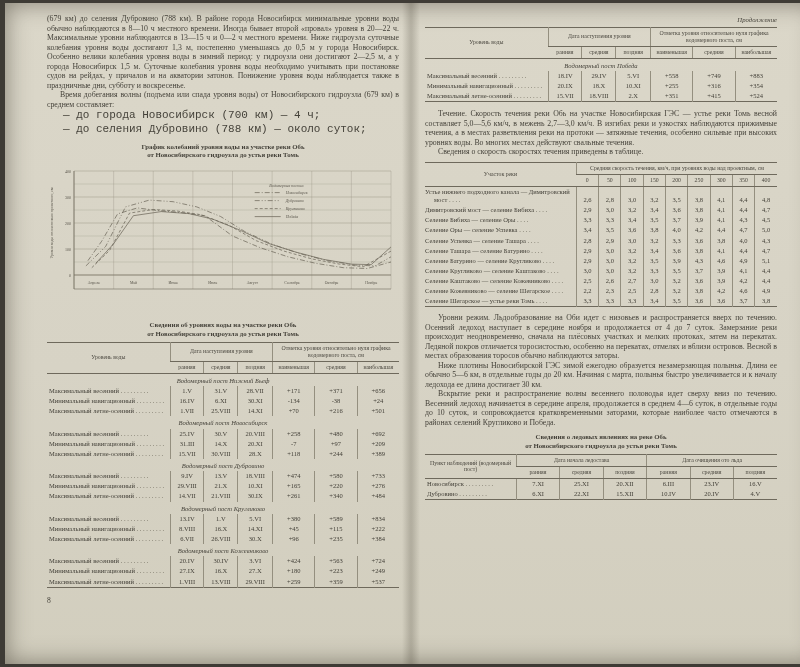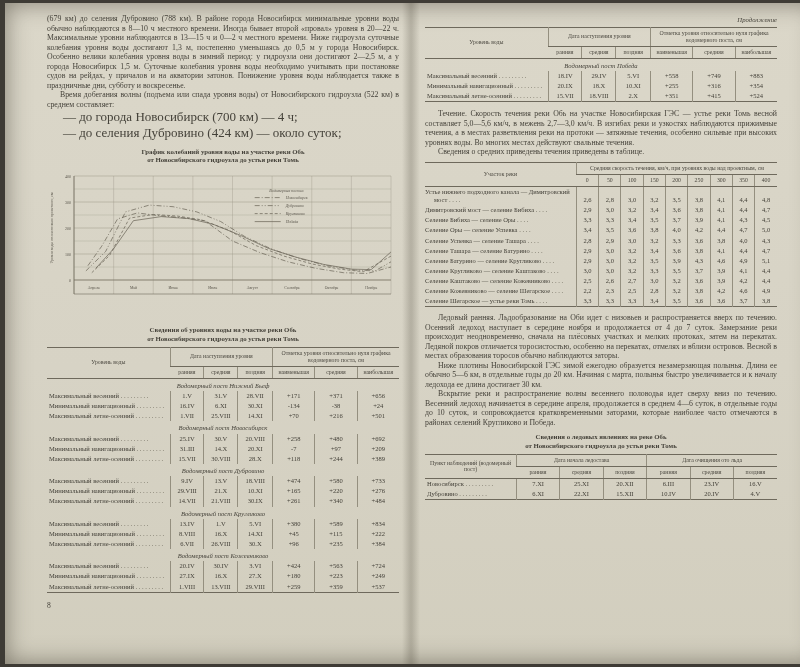--- a/index.html
+++ b/index.html
@@ -9,21 +9,21 @@
           background:linear-gradient(180deg,#dbd7c9 0%,#d7d3c5 55%,#d2cebe 100%);
           box-shadow:inset 0 0 24px rgba(55,50,38,.55);}
   .spine{position:absolute;left:397px;top:0;bottom:0;width:18px;
          background:linear-gradient(90deg,rgba(60,55,42,0) 0%,rgba(60,55,42,.22) 45%,rgba(60,55,42,.22) 55%,rgba(60,55,42,0) 100%);}
   .page{position:absolute;top:11px;overflow:hidden;}
   .page.left{left:42px;width:352px;height:645px;}
   .page.right{left:420px;width:352px;height:648px;}
 
   p.body{font-size:7.8px;line-height:1.22;text-align:justify;margin:0;}
   .indent{text-indent:13px;}
-  .list-item{font-size:13px;line-height:1.25;padding-left:16px;}
+  .list-item{font-size:11px;line-height:1.25;padding-left:16px;font-family:Liberation Mono, monospace;}
   b.lead{font-weight:normal;}
 
   .tbl-title{text-align:center;font-weight:bold;font-size:6.8px;line-height:1.3;margin:6px 0 3px;}
   .continuation{text-align:right;font-style:italic;font-size:6.7px;margin:2px 0 4px;}
   .pagenum{font-size:7.6px;margin-top:8px;}
 
   table{width:100%;border-collapse:collapse;table-layout:fixed;
         border-top:1px solid #6e695c;border-bottom:1px solid #6e695c;margin-bottom:2px;}
   th{font-weight:normal;font-size:5.8px;line-height:1.2;text-align:center;padding:2px 1px;
      border-left:1px solid #948f7f;border-bottom:1px solid #6e695c;vertical-align:middle;color:#4a473f;}
@@ -40,24 +40,24 @@
 </style>
 </head>
 <body>
 
 <div class="photo">
   <div class="spread">
     <div class="spine"></div>
 
     <div class="page left">
       <p class="body">(679 км) до селения Дубровино (788 км). В районе города Новосибирск минимальные уровни воды обычно наблюдаются в 8—10 ч местного времени. Иногда бывает второй «провал» уровня в 20—22 ч. Максимальные уровни наблюдаются в 13—15 ч и 0—2 ч местного времени. Ниже гидроузла суточные колебания уровня воды достигают 1,3 м, постепенно уменьшаясь до 0,5 м у города Новосибирск. Особенно велики колебания уровня воды в зимний период: у гидроузла они достигают 2—2,5 м, а у города Новосибирск 1,5 м. Суточные колебания уровня воды необходимо учитывать при постановке судов на рейдах, у причалов и на акватории затонов. Понижение уровня воды наблюдается также в праздничные дни, субботу и воскресенье.</p>
-      <p class="body indent">Время добегания волны (подъема или спада уровня воды) от Новосибирского гидроузла (522 км) в среднем составляет:</p>
+      <p class="body indent">Время добегания волны (подъема или спада уровня воды) от Новосибирского гидроузла (679 км) в среднем составляет:</p>
       <div>
         <div class="list-item">— до города Новосибирск (700 км) — 4 ч;</div>
-        <div class="list-item">— до селения Дубровино (424 км) — около суток;</div>
+        <div class="list-item">— до селения Дубровино (788 км) — около суток;</div>
       </div>
 
       <div class="chart-wrap">
         <div class="tbl-title">
           <span>График колебаний уровня воды на участке реки Обь</span><br>
           <span>от Новосибирского гидроузла до устья реки Томь</span>
         </div>
         <svg class="chart" id="chartSvg" viewBox="0 0 352 152">
             <line x1="27" y1="112" x2="344" y2="112" stroke="#9a9484" stroke-width="0.45"></line>
             <text x="24" y="113.6" text-anchor="end" font-size="4" fill="#5a564c">0</text>
@@ -354,21 +354,21 @@
               <td>+415</td>
               <td>+524</td>
             </tr>
           </tbody>
         </table>
 
       <p class="body indent" style="margin-top:7px">
         <b class="lead">Течение.</b>
         <span>Скорость течения реки Обь на участке Новосибирская ГЭС — устье реки Томь весной составляет 5,0—5,6 км/ч, в межень 2,7—3,0 км/ч. В изгибах реки и узкостях наблюдаются прижимные течения, а в местах разветвления реки на протоки — затяжные течения, особенно сильные при высоких уровнях воды. Во многих местах действуют свальные течения.</span>
       </p>
-      <p class="body indent">Сведения о средних приведены течения приведены в таблице.</p>
+      <p class="body indent">Сведения о скорость скоростях течения приведены в таблице.</p>
 
       <table id="speedTable" class="speed" style="margin-top:5px">
           <colgroup>
             <col style="width:43%">
             <col style="width:6.33%">
             <col style="width:6.33%">
             <col style="width:6.33%">
             <col style="width:6.33%">
             <col style="width:6.33%">
             <col style="width:6.33%">
@@ -523,21 +523,21 @@
               <td>3,5</td>
               <td>3,6</td>
               <td>3,6</td>
               <td>3,7</td>
               <td>3,8</td>
             </tr>
           </tbody>
         </table>
 
       <p class="body indent" style="margin-top:6px">
-        <b class="lead">Ледовый ранняя.</b>
+        <b class="lead">Уровни режим.</b>
         <span>Льдообразование на Оби идет с низовьев и распространяется вверх по течению. Осенний ледоход наступает в середине ноября и продолжается от 4 до 7 суток. Замерзание реки происходит неодновременно, сначала на плёсовых участках и мелких протоках, затем на перекатах. Ледяной покров отличается торосистостью, особенно на перекатах, отмелях и вблизи островов. Весной в местах образования торосов обычно наблюдаются заторы.</span>
       </p>
       <p class="body indent">Ниже плотины Новосибирской ГЭС зимой ежегодно образуется незамерзающая полынья. Длина ее обычно 5—6 км, в отдельные годы до 20 км. Начиная с марта, полынья быстро увеличивается и к началу ледохода ее длина достигает 30 км.</p>
       <p class="body indent">Вскрытие реки и распространение волны весеннего половодья идет сверху вниз по течению. Весенний ледоход начинается в середине апреля, продолжается в среднем 4—6 суток, в отдельные годы до 10 суток, и сопровождается кратковременными заторами, которые наиболее часто отмечаются в районах селений Кругликово и Победа.</p>
 
       <div class="tbl-title">
         <span>Сведения о ледовых явлениях на реке Обь</span><br>
         <span>от Новосибирского гидроузла до устья реки Томь</span>
       </div>
       <table id="iceTable">

